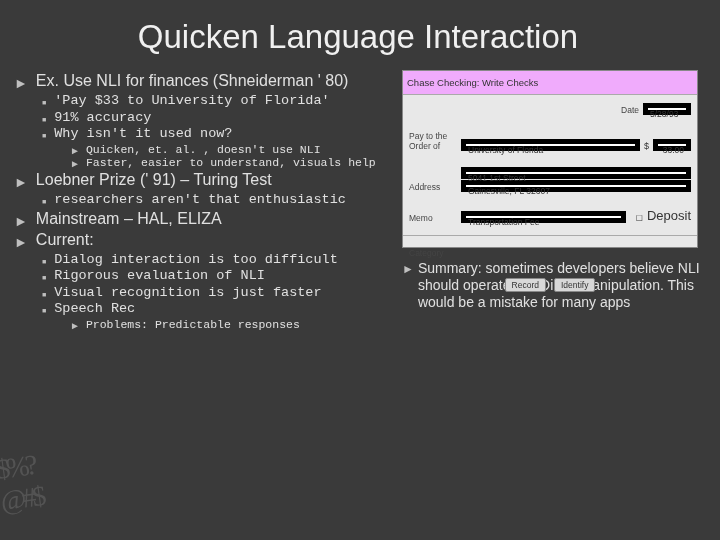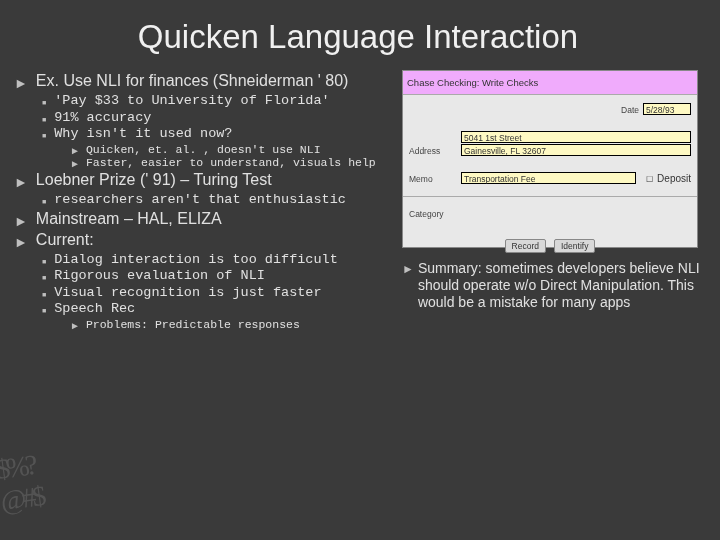--- a/index.html
+++ b/index.html
@@ -74,21 +74,21 @@
   }
   .mock .titlebar {
     background: #f0abfc;
     border-bottom: 1px solid #aaa;
     padding: 6px 4px;
     text-align: left;
     font-size: 9.5px;
   }
   .mock .row { display: flex; padding: 8px 6px; gap: 4px; align-items: flex-end; }
   .mock .lbl { font-size: 8.5px; color: #444; width: 48px; }
-  .mock .fld { background: #fef9c3; border: 1px solid #000000; height: 12px; flex: 1; font-size: 8.5px; padding: 0 2px; line-height: 12px; }
+  .mock .fld { background: #ffffff; border: 5px solid #000000; height: 12px; flex: 1; font-size: 8.5px; padding: 0 2px; line-height: 12px; }
   .mock .btn { background: #d8d8d8; border: 1px solid #888; font-size: 8.5px; padding: 1px 6px; border-radius: 2px; }
   .summary-box {
     margin-top: 12px;
     font-size: 14px;
     line-height: 1.2;
     display: flex;
   }
   .summary-box .arr { color: #bfbfbf; font-size: 12px; margin-right: 4px; margin-top: 2px; }
   .deco {
     position: absolute;
@@ -184,31 +184,37 @@
     <div class="right-col">
       <div class="mock">
         <div class="titlebar">Chase Checking: Write Checks</div>
         <div class="row">
           <span class="lbl"></span>
           <span style="flex:1"></span>
           <span class="lbl" style="width:auto">Date</span>
           <span class="fld" style="flex:0 0 48px">5/28/93</span>
         </div>
         <div class="row">
+          <span class="lbl">Pay to the Order of</span>
+          <span class="fld">University of Florida</span>
+          <span style="font-size:9px">$</span>
+          <span class="fld" style="flex:0 0 38px;text-align:right">33.00</span>
+        </div>
+        <div class="row">
           <span class="lbl">Address</span>
           <div style="flex:1">
             <div class="fld">5041 1st Street</div>
             <div class="fld" style="margin-top:1px">Gainesville, FL 32607</div>
           </div>
         </div>
         <div class="row">
           <span class="lbl">Memo</span>
           <span class="fld">Transportation Fee</span>
           <span style="font-size:8px;margin-left:6px">☐</span>
-          <span style="font-size:10px">Deposit</span>
+          <span style="font-size:13px">Deposit</span>
         </div>
         <div style="border-top:1px solid #aaa;margin:4px 0"></div>
         <div class="row">
           <span class="lbl">Category</span>
         </div>
         <div class="row" style="justify-content:center;gap:8px;margin-top:4px">
           <span class="btn">Record</span>
           <span class="btn">Identify</span>
         </div>
       </div>

